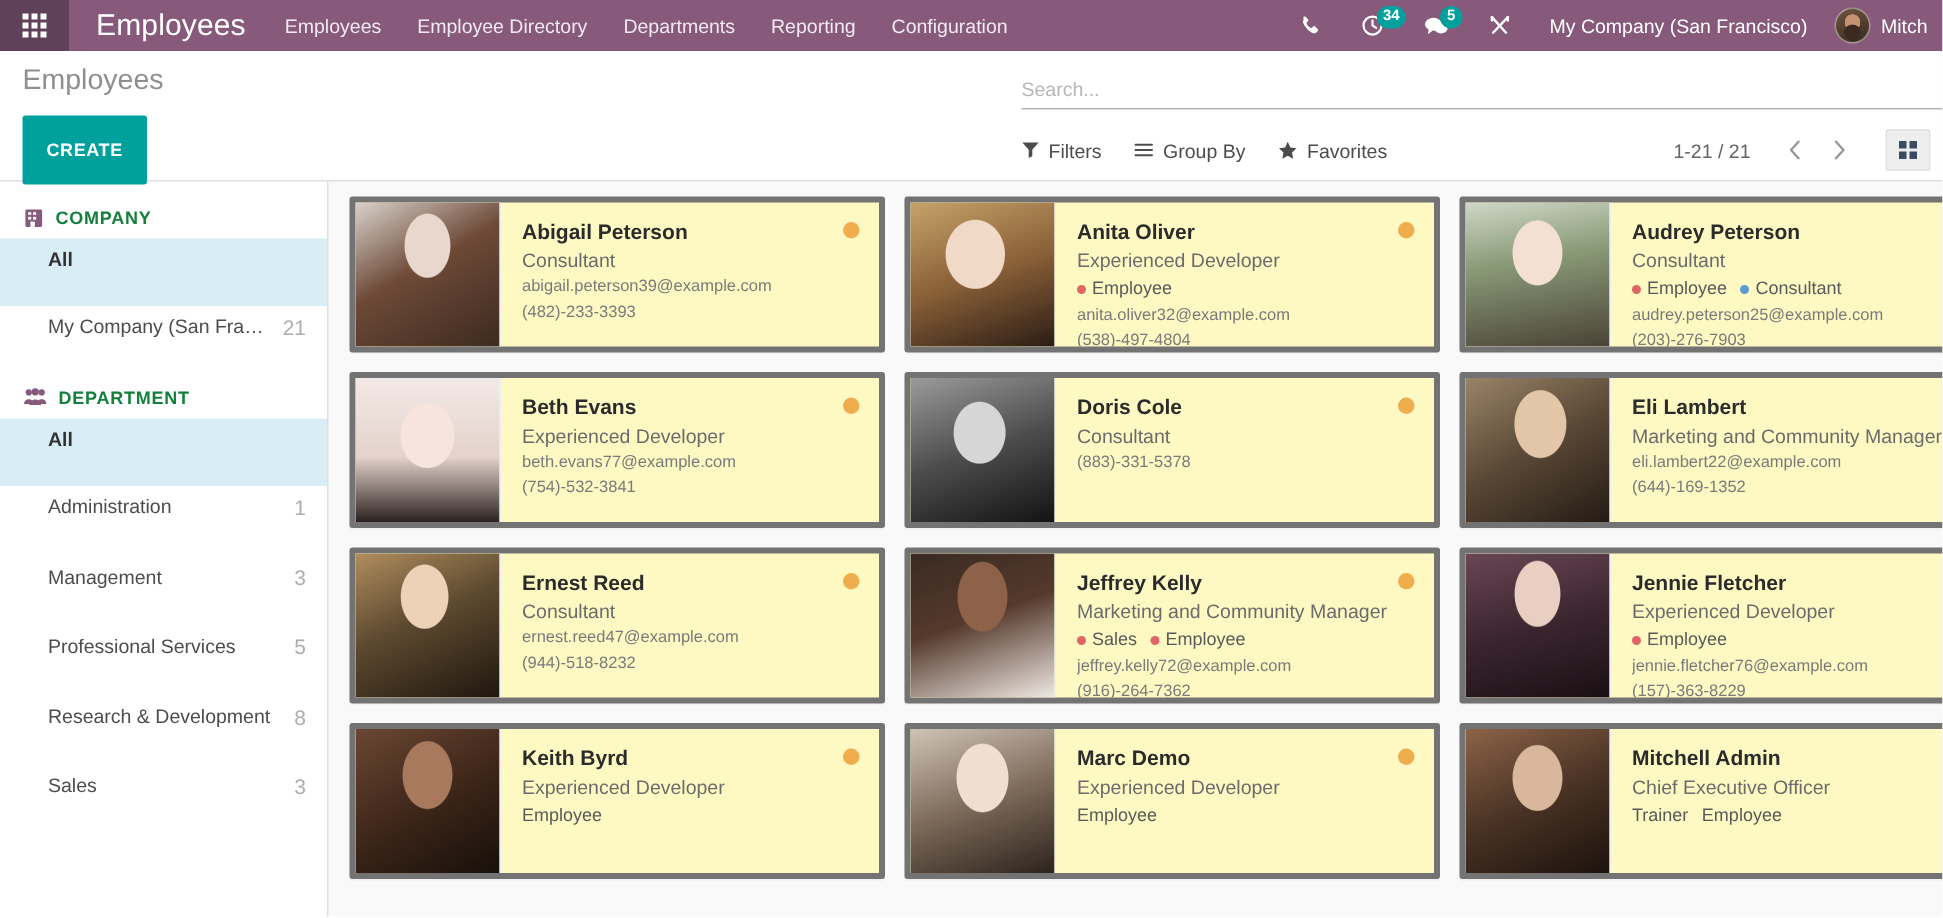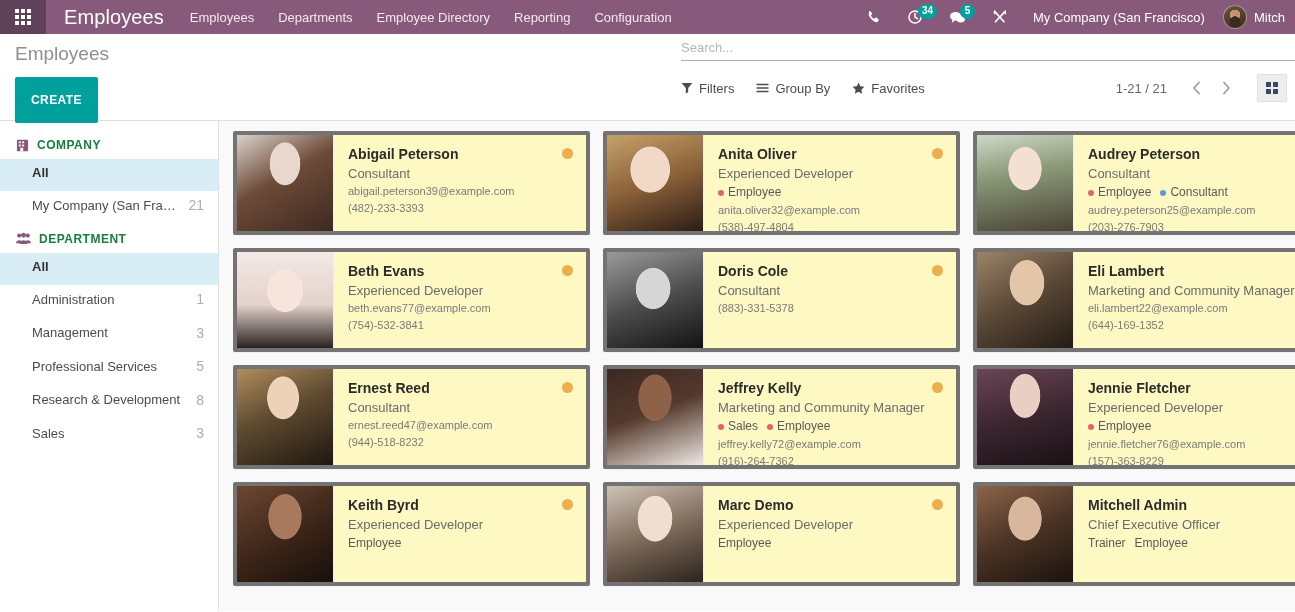--- a/index.html
+++ b/index.html
@@ -142,21 +142,21 @@
     font-weight: bold;
     letter-spacing: .4px;
     padding: 16px 16px;
     border-radius: 2px;
     cursor: pointer;
     font-family: "Liberation Sans", sans-serif;
   }
 
   .cp-right {
     position: absolute;
-    left: 681px; right: 0px; top: 4px;
+    left: 681px; right: 0px; top: 16px;
   }
   .search-wrap {
     border-bottom: 1px solid #b3b3b3;
     padding-bottom: 3px;
     margin-right: 0px;
     display: flex; align-items: center;
   }
   .search-input {
     border: none; outline: none;
     width: 100%;
@@ -235,22 +235,22 @@
     display: flex; align-items: center; gap: 8px;
     padding: 7px 10px 7px 16px;
     font-size: 12px;
     font-weight: bold;
     letter-spacing: .5px;
     color: #15803d;
     text-transform: uppercase;
   }
   .side-section svg { display:block; flex: 0 0 auto; }
   .side-item {
-    display: flex; align-items: center;
-    padding: 6px 14px 10px 32px;
+    display: flex; align-items: flex-start;
+    padding: 6px 14px 23px 32px;
     font-size: 13px;
     color: #4c4c4c;
     cursor: pointer;
     line-height: 1.25;
   }
   .side-item.active {
     background: #d9edf7;
     font-weight: bold;
     color: #333;
   }
@@ -382,22 +382,22 @@
         <i></i>
         <i></i>
         <i></i>
     </span>
   </div>
 
   <div class="brand">Employees</div>
 
   <div class="nav-menu">
     <div class="nav-item">Employees</div>
+    <div class="nav-item">Employee Directory</div>
     <div class="nav-item">Departments</div>
-    <div class="nav-item">Employee Directory</div>
     <div class="nav-item">Reporting</div>
     <div class="nav-item">Configuration</div>
   </div>
 
   <div class="nav-right">
 
     <div class="nav-sysicon">
       <svg width="15" height="15" viewBox="0 0 16 16" fill="#fff">
         <path d="M3.2 1.3c.4-.4 1-.4 1.4 0l1.8 1.8c.4.4.4 1 0 1.4l-.9.9c-.2.2-.2.4-.1.6.6 1.4 1.8 2.6 3.2 3.2.2.1.5 0 .6-.1l.9-.9c.4-.4 1-.4 1.4 0l1.8 1.8c.4.4.4 1 0 1.4l-1 1c-.6.6-1.5.8-2.3.5C7.2 11.6 4.4 8.8 3 5.6c-.4-.8-.2-1.7.4-2.3l-.2 0z"></path>
       </svg>

